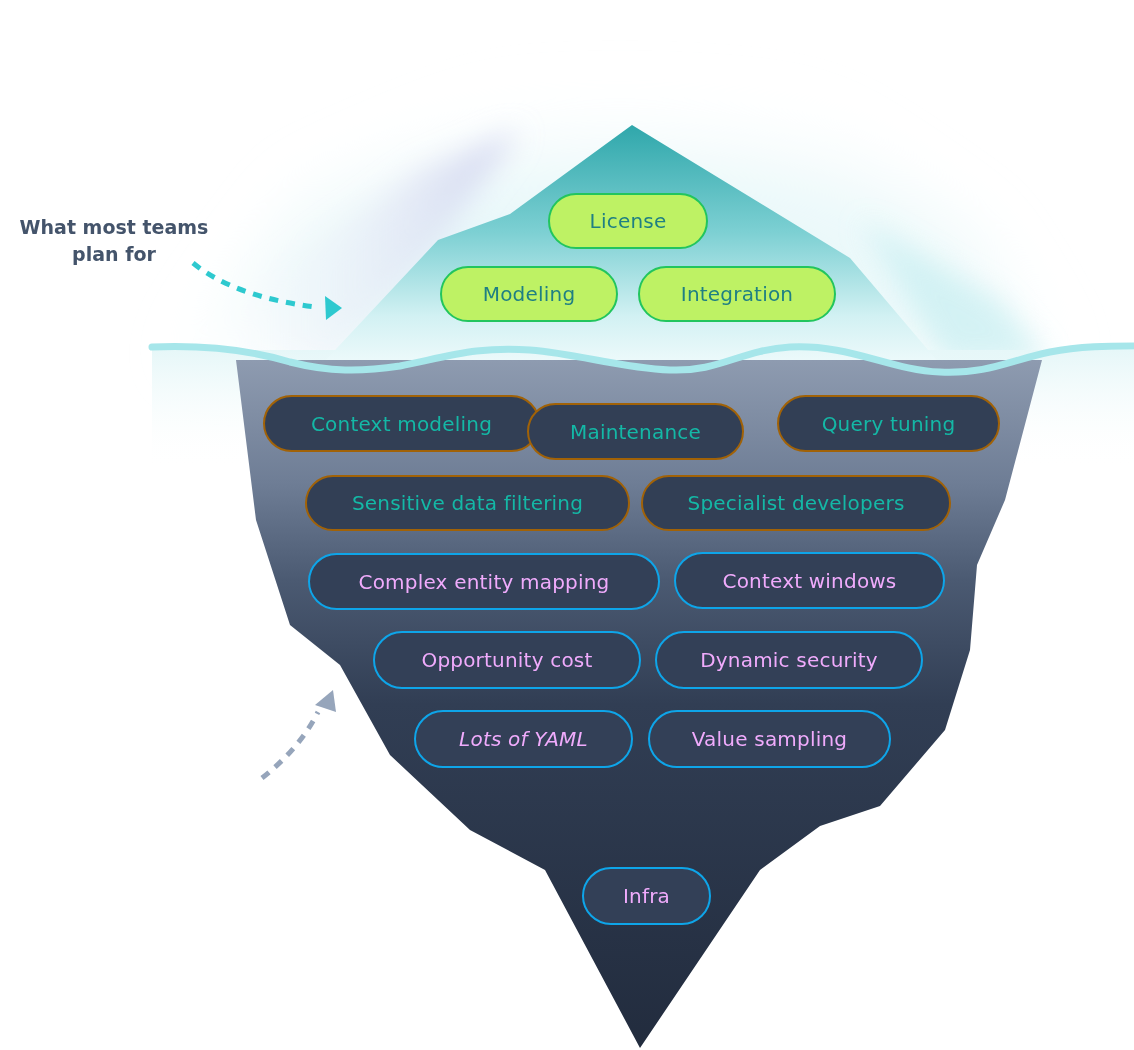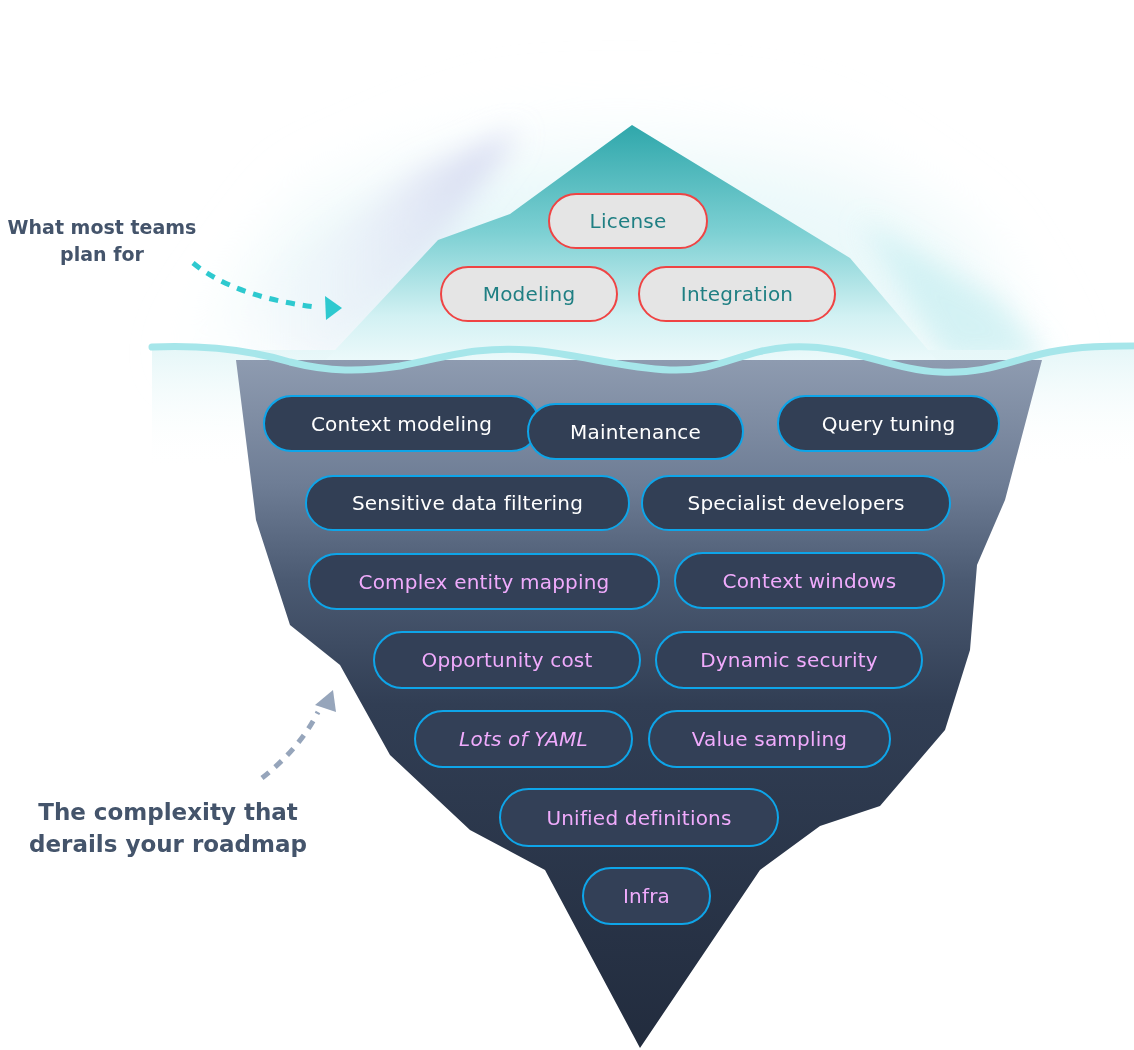--- a/index.html
+++ b/index.html
@@ -2,24 +2,24 @@
 <html><head>
 <meta charset="utf-8">
 <style>
   html, body { margin: 0; padding: 0; background: #ffffff; }
   body { width: 1134px; height: 1050px; position: relative; overflow: hidden;
          font-family: "DejaVu Sans", sans-serif; }
   #stage { position: absolute; left: 0; top: 0; width: 1134px; height: 1050px; }
   .pill { position: absolute; box-sizing: border-box; border-radius: 999px;
           display: flex; align-items: center; justify-content: center;
           font-size: 20px; letter-spacing: 0.2px; white-space: nowrap; }
-  .pill.top { background: #e5e5e5; border: 2px solid #ef4444; color: #1f7f83; }
-  .pill.deep { background: #323f55; border: 2px solid #0ea5e9; color: #ffffff; }
+  .pill.top { background: #bef264; border: 2px solid #22c55e; color: #1f7f83; }
+  .pill.deep { background: #323f55; border: 2px solid #a16207; color: #14b8a6; }
   .pill.deep.faded { background: #334057; border: 2px solid #0ea5e9; color: #f0abfc; }
-  .label { position: absolute; color: #44546b; font-weight: bold; text-align: center; }
+  .label { position: absolute; color: #44546b; font-weight: bold; text-align: center; padding-left: 12px; }
   .label.plan { left: 0; top: 214px; width: 204px; font-size: 19px; line-height: 27px; }
   .label.complexity { left: 20px; top: 796px; width: 296px; font-size: 23px; line-height: 32px; }
 </style>
 </head>
 <body>
 
 <div id="stage">
   <svg width="1134" height="1050" viewBox="0 0 1134 1050">
     <defs>
       <radialGradient id="haloGrad" cx="0.5" cy="0.75" r="0.6">
@@ -81,24 +81,20 @@
       <path d="M262,778 C285,760 305,738 318,712" fill="none" stroke="#96a5bb" stroke-width="5" stroke-dasharray="9,8" stroke-linecap="butt"></path>
       <polygon points="315,705 333,690 336,712" fill="#96a5bb"></polygon>
     </g>
   </svg>
 
   
   <div class="label plan">
     <div>What most teams</div>
     <div>plan for</div>
   </div>
-  <div class="label complexity">
-    <div>The complexity that</div>
-    <div>derails your roadmap</div>
-  </div>
 
   
   <div class="pill top" style="left:548px;top:193px;width:160px;height:56px;">License</div>
   <div class="pill top" style="left:638px;top:266px;width:198px;height:56px;">Integration</div>
   <div class="pill top" style="left:440px;top:266px;width:178px;height:56px;">Modeling</div>
 
   
   <div class="pill deep" style="left:263px;top:395px;width:277px;height:57px;">Context modeling</div>
   <div class="pill deep" style="left:527px;top:395px;width:217px;height:57px;margin-top:8px;">Maintenance</div>
   <div class="pill deep" style="left:777px;top:395px;width:223px;height:57px;">Query tuning</div>
@@ -108,16 +104,15 @@
 
   <div class="pill deep faded" style="left:308px;top:553px;width:352px;height:57px;">Complex entity mapping</div>
   <div class="pill deep faded" style="left:674px;top:552px;width:271px;height:57px;">Context windows</div>
 
   <div class="pill deep faded" style="left:373px;top:631px;width:268px;height:58px;">Opportunity cost</div>
   <div class="pill deep faded" style="left:655px;top:631px;width:268px;height:58px;">Dynamic security</div>
 
   <div class="pill deep faded" style="left:414px;top:710px;width:219px;height:58px;font-style:italic;">Lots of YAML</div>
   <div class="pill deep faded" style="left:648px;top:710px;width:243px;height:58px;">Value sampling</div>
 
-  <div class="pill deep faded" style="left:499px;top:788px;width:280px;height:59px;">Unified definitions</div>
 
   <div class="pill deep faded" style="left:582px;top:867px;width:129px;height:58px;text-align:right;">Infra</div>
 </div>
 
 </body></html>

